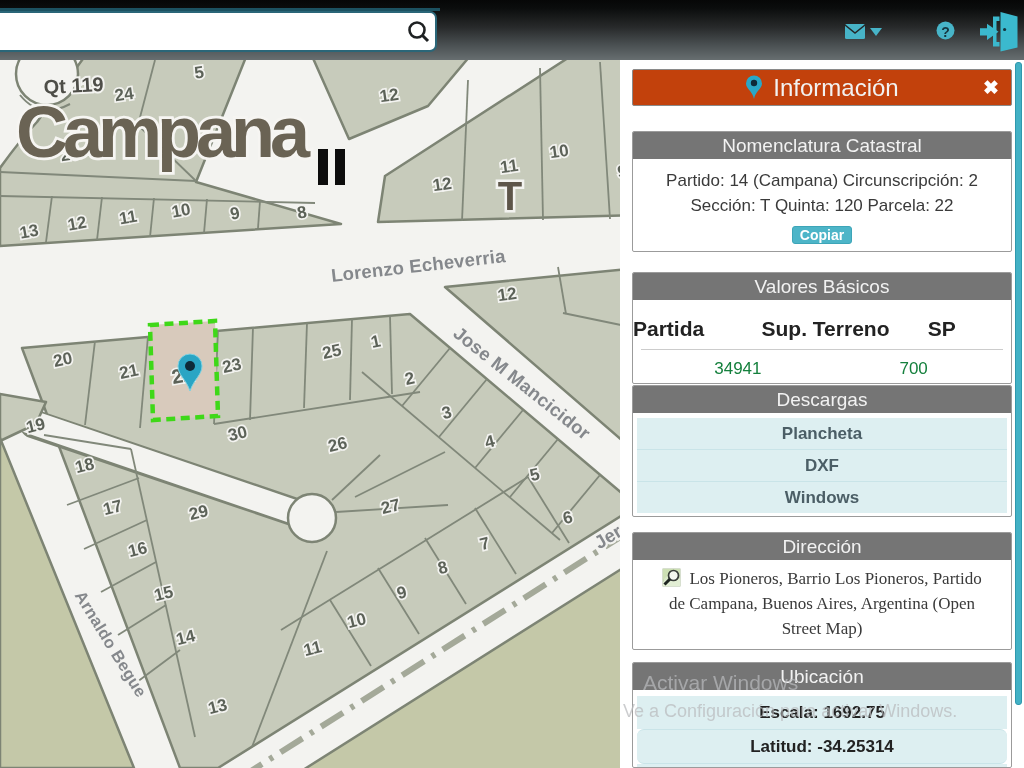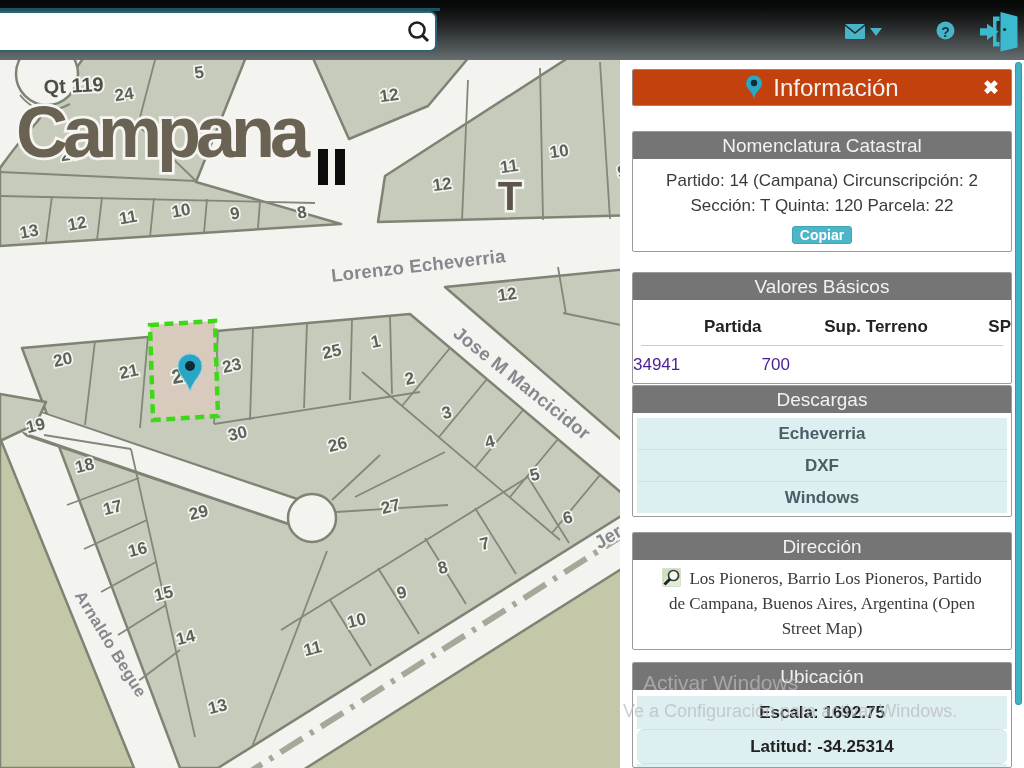--- a/index.html
+++ b/index.html
@@ -157,36 +157,36 @@
   </div>
   <div class="pbox" style="top:71px;height:121px;">
     <div class="phead">Nomenclatura Catastral</div>
     <div style="text-align:center;font-size:17px;color:#3a3a3a;padding-top:9px;line-height:25px;">
       Partido: 14 (Campana) Circunscripción: 2<br>Sección: T Quinta: 120 Parcela: 22
       <div style="margin-top:4px;"><span style="display:inline-block;background:#4db5c8;border:1px solid #3da5b8;color:#fff;font-weight:bold;font-size:14px;border-radius:3px;padding:0 7px;line-height:16px;display:inline-block;">Copiar</span></div>
     </div>
   </div>
   <div class="pbox" style="top:212px;height:112px;">
     <div class="phead">Valores Básicos</div>
-    <div style="display:flex;font-size:17px;font-weight:bold;color:#222;text-align:right;padding:17px 0 8px;">
+    <div style="display:flex;font-size:21px;font-weight:bold;color:#222;text-align:left;padding:17px 0 8px;">
       <div style="width:34%;">Partida</div>
           <div style="width:44%;">Sup. Terreno</div>
           <div style="width:22%;">SP</div>
     </div>
     <div style="border-top:1px solid #ccc;margin:0 8px;"></div>
-    <div style="display:flex;font-size:17px;color:#4c1d95;text-align:left;padding-top:9px;">
+    <div style="display:flex;font-size:17px;color:#15803d;text-align:right;padding-top:9px;">
       <div style="width:34%;">34941</div>
           <div style="width:44%;">700</div>
           <div style="width:22%;"></div>
     </div>
   </div>
   <div class="pbox" style="top:325px;height:132px;">
     <div class="phead">Descargas</div>
     <div style="padding:5px 4px;">
-      <div class="drow">Echeverria</div>
+      <div class="drow">Plancheta</div>
       <div class="drow" style="border-top:1px solid #c9e4e8;border-bottom:1px solid #c9e4e8;">DXF</div>
       <div class="drow">Windows</div>
     </div>
   </div>
   <div class="pbox" style="top:472px;height:118px;">
     <div class="phead">Dirección</div>
     <div style="text-align:center;font-size:17px;color:#3a3a3a;padding-top:6px;line-height:25px;font-family:Liberation Serif, serif;">
       <svg width="20" height="20" viewBox="0 0 20 20" style="vertical-align:-4px;margin-right:3px;">
             <rect x="1" y="1" width="17" height="17" fill="#d8e8c6" stroke="#b0c0a0" stroke-width="1"></rect>
             <path d="M1,12 L7,6 L12,10 L18,5 L18,1 L1,1 Z" fill="#cde0b4"></path>

